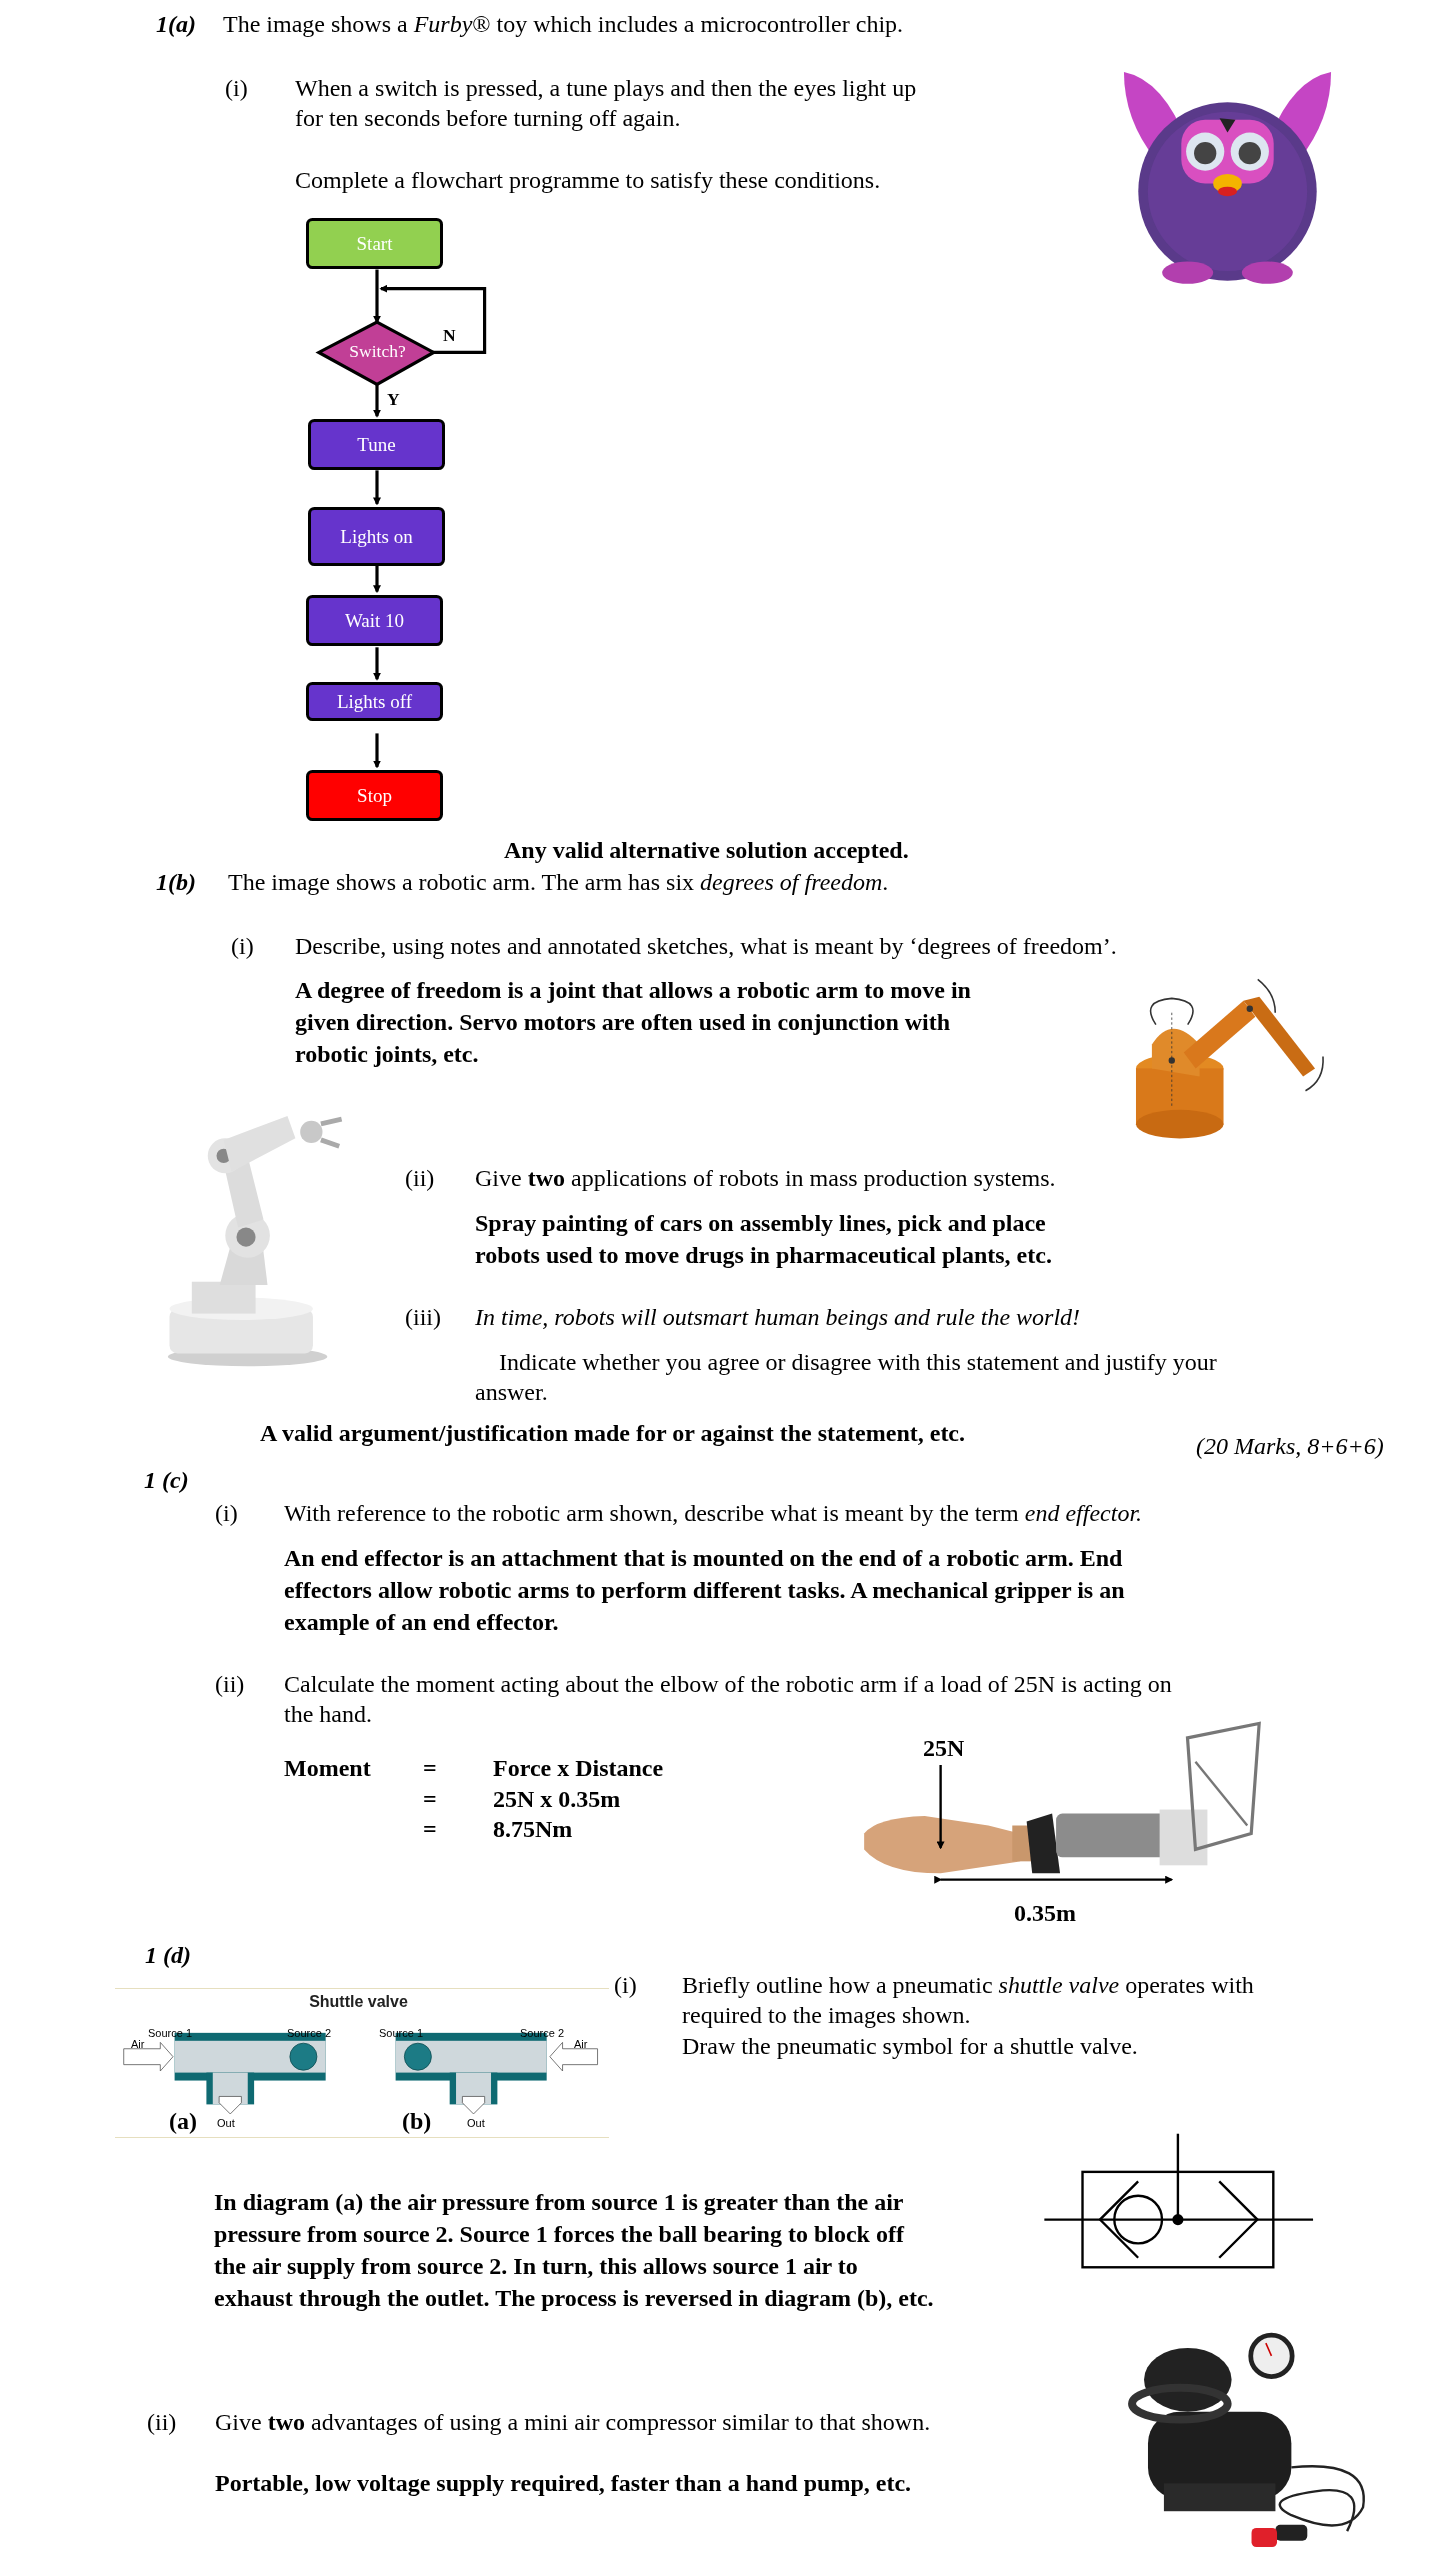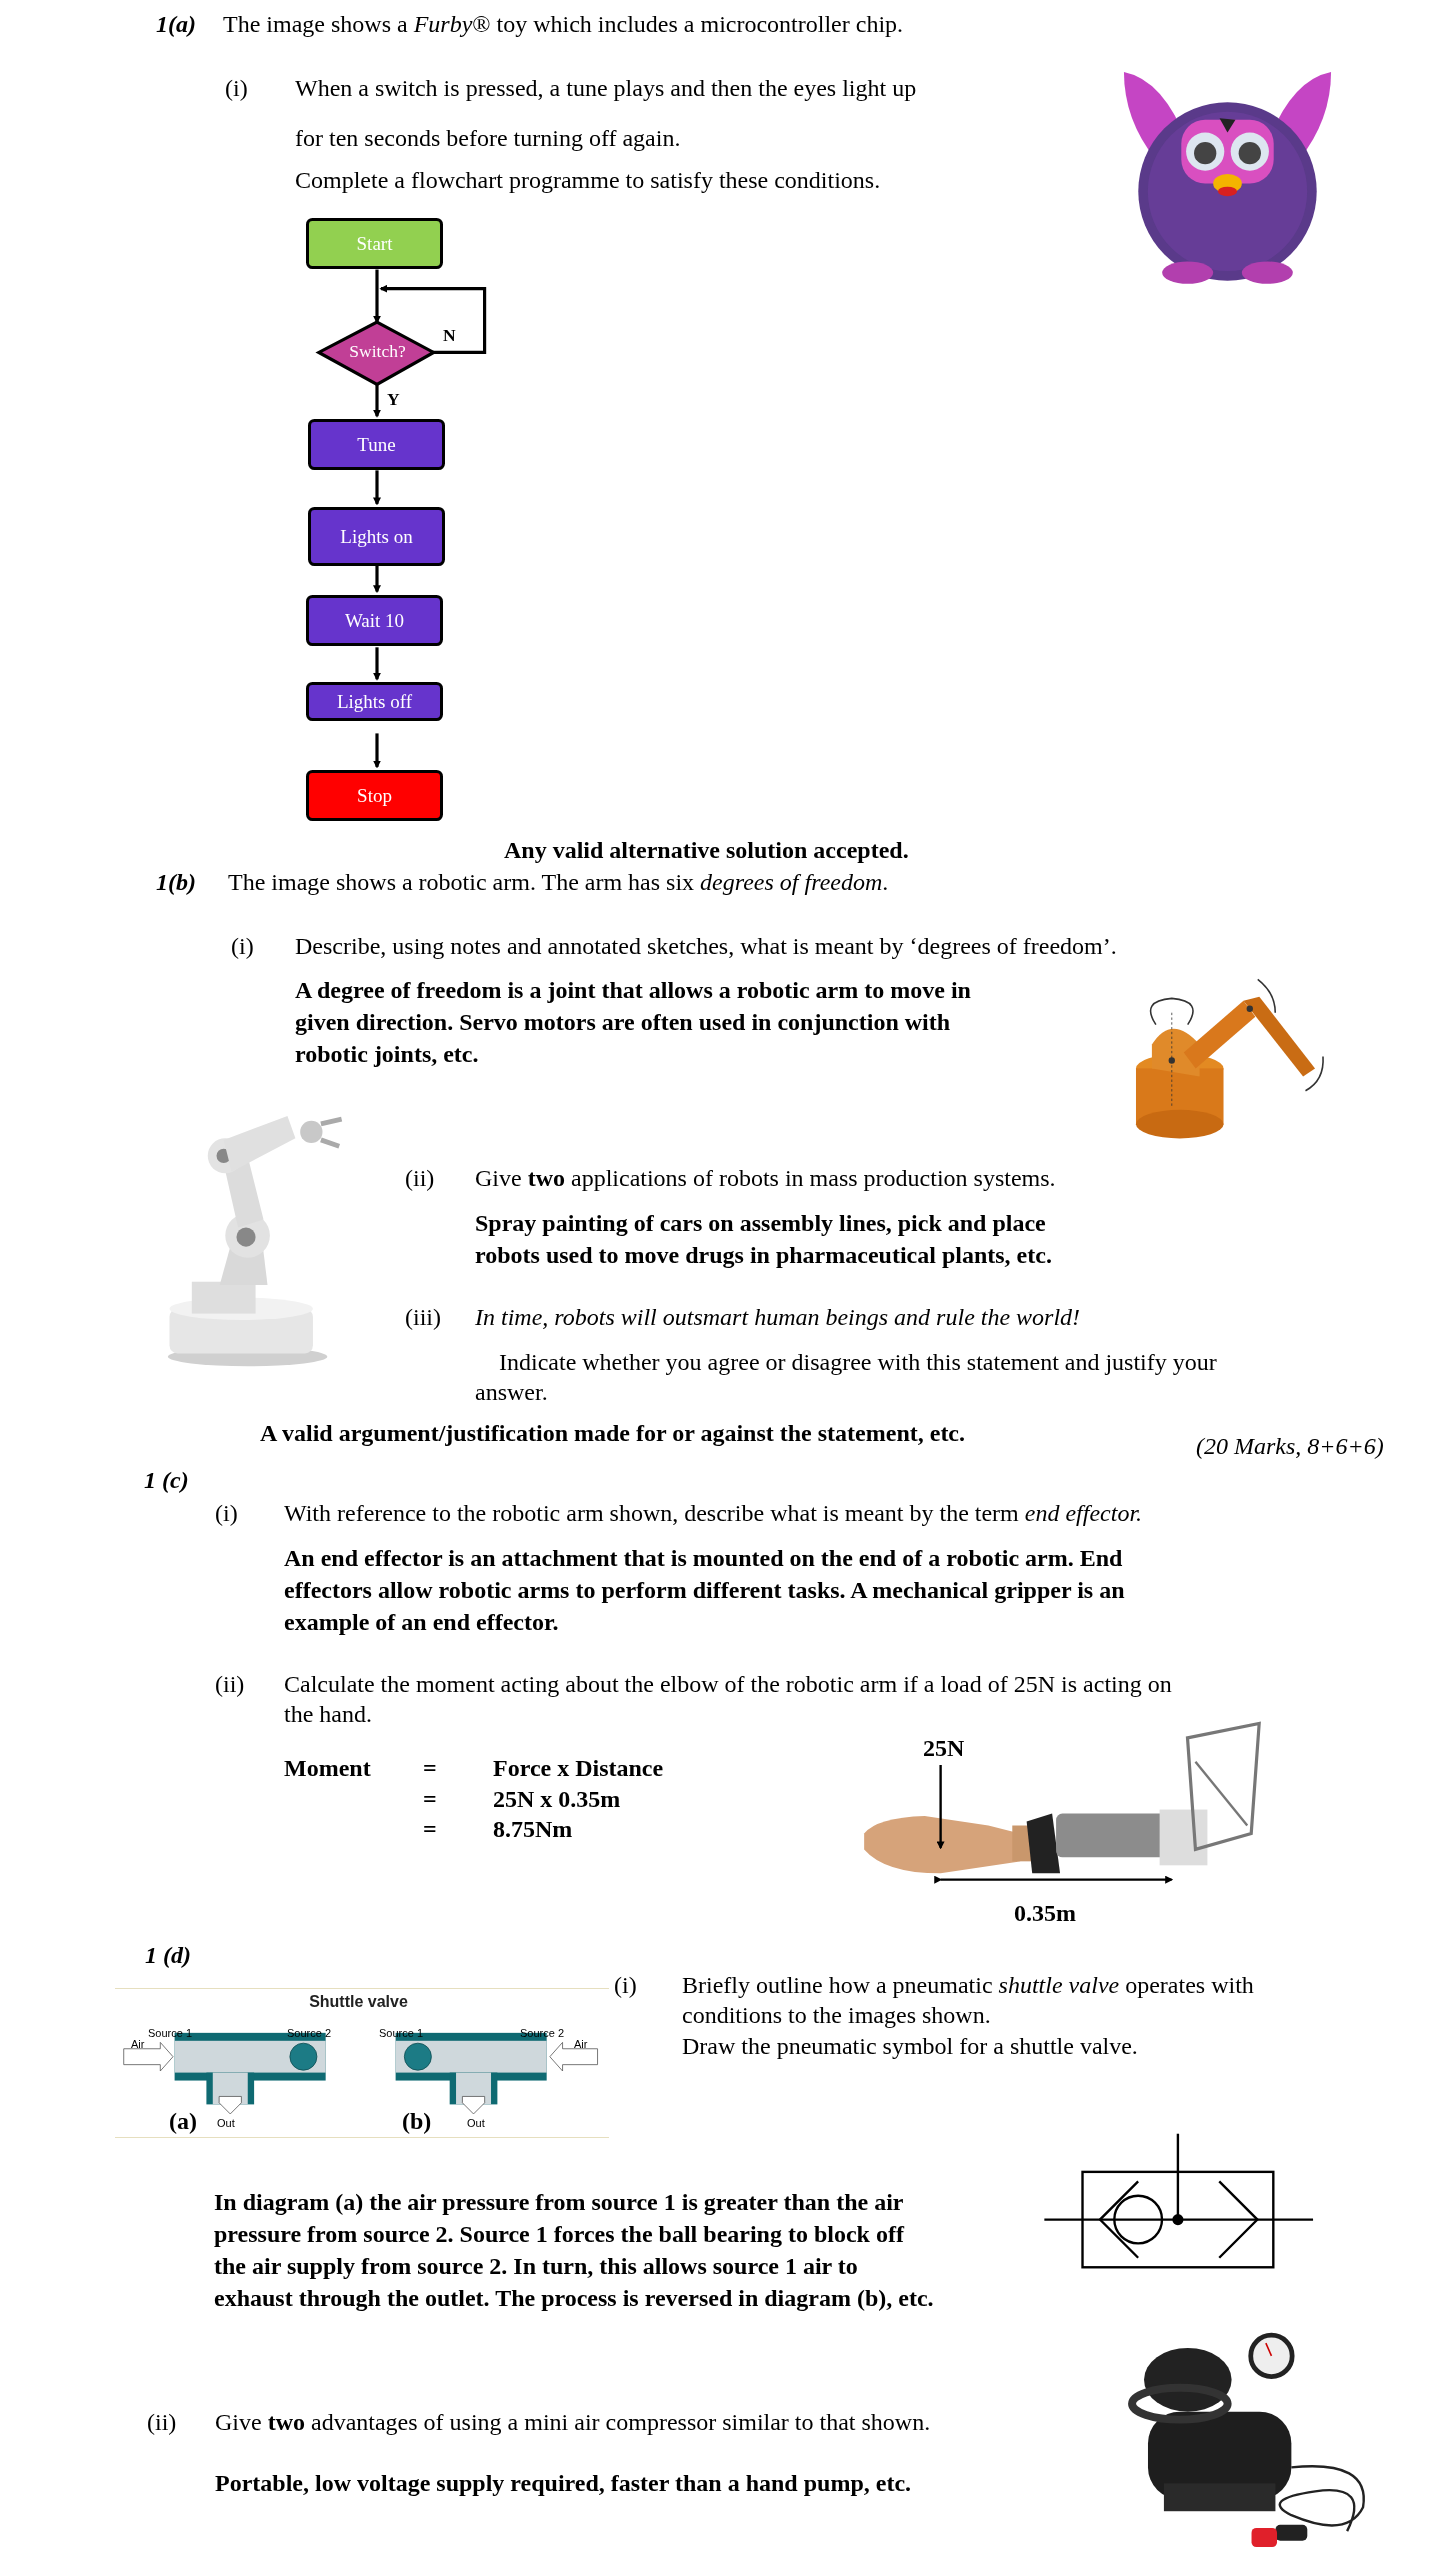--- a/index.html
+++ b/index.html
@@ -16,21 +16,21 @@
   svg { position:absolute; overflow:visible; }
 </style>
 </head>
 <body>
 
 <div class="abs t i b" style="left:156px;top:8px;">1(a)</div>
 <div class="abs t" style="left:223px;top:8px;"><span>The image shows a </span><span class="i">Furby</span><span>® toy which includes a microcontroller chip.</span></div>
 
 <div class="abs t" style="left:225px;top:72px;">(i)</div>
 <div class="abs t" style="left:295px;top:72px;">When a switch is pressed, a tune plays and then the eyes light up</div>
-<div class="abs t" style="left:295px;top:102px;margin-top:20px;">for ten seconds before turning off again.</div>
+<div class="abs t" style="left:295px;top:102px;">for ten seconds before turning off again.</div>
 <div class="abs t" style="left:295px;top:164px;">Complete a flowchart programme to satisfy these conditions.</div>
 
 <div>
   <svg width="1449" height="877" style="left:0;top:0;" viewBox="0 0 1818 1100">
     <defs>
       <marker id="ah" markerWidth="10" markerHeight="10" refX="8" refY="5" orient="auto" markerUnits="userSpaceOnUse">
         <path d="M0,0 L10,5 L0,10 z" fill="#000"></path>
       </marker>
     </defs>
     <g stroke="#000" stroke-width="4" fill="none">
@@ -199,21 +199,21 @@
   <div class="abs ans" style="left:169px;top:2105px;">(a)</div>
   <div class="abs" style="left:379px;top:2027px;font-family:'Liberation Sans',sans-serif;font-size:11px;">Source 1</div>
   <div class="abs" style="left:520px;top:2027px;font-family:'Liberation Sans',sans-serif;font-size:11px;">Source 2</div>
   <div class="abs" style="left:574px;top:2038px;font-family:'Liberation Sans',sans-serif;font-size:11px;">Air</div>
   <div class="abs" style="left:467px;top:2117px;font-family:'Liberation Sans',sans-serif;font-size:11px;">Out</div>
   <div class="abs ans" style="left:402px;top:2105px;">(b)</div>
 </div>
 
 <div class="abs t" style="left:614px;top:1969px;">(i)</div>
 <div class="abs t" style="left:682px;top:1969px;"><span>Briefly outline how a pneumatic </span><span class="i">shuttle valve</span><span> operates with</span></div>
-<div class="abs t" style="left:682px;top:1999px;">conditions to the images shown.</div>
+<div class="abs t" style="left:682px;top:1999px;">required to the images shown.</div>
 <div class="abs t" style="left:682px;top:2030px;">Draw the pneumatic symbol for a shuttle valve.</div>
 
 <div class="abs ans" style="left:214px;top:2186px;">In diagram (a) the air pressure from source 1 is greater than the air</div>
 <div class="abs ans" style="left:214px;top:2218px;">pressure from source 2. Source 1 forces the ball bearing to block off</div>
 <div class="abs ans" style="left:214px;top:2250px;">the air supply from source 2. In turn, this allows source 1 air to</div>
 <div class="abs ans" style="left:214px;top:2282px;">exhaust through the outlet. The process is reversed in diagram (b), etc.</div>
 
 <svg width="287" height="159" style="left:1036px;top:2121px;" viewBox="0 0 360 200">
   <g stroke="#000" stroke-width="3" fill="none">
     <rect x="58" y="64" width="240" height="120"></rect>

